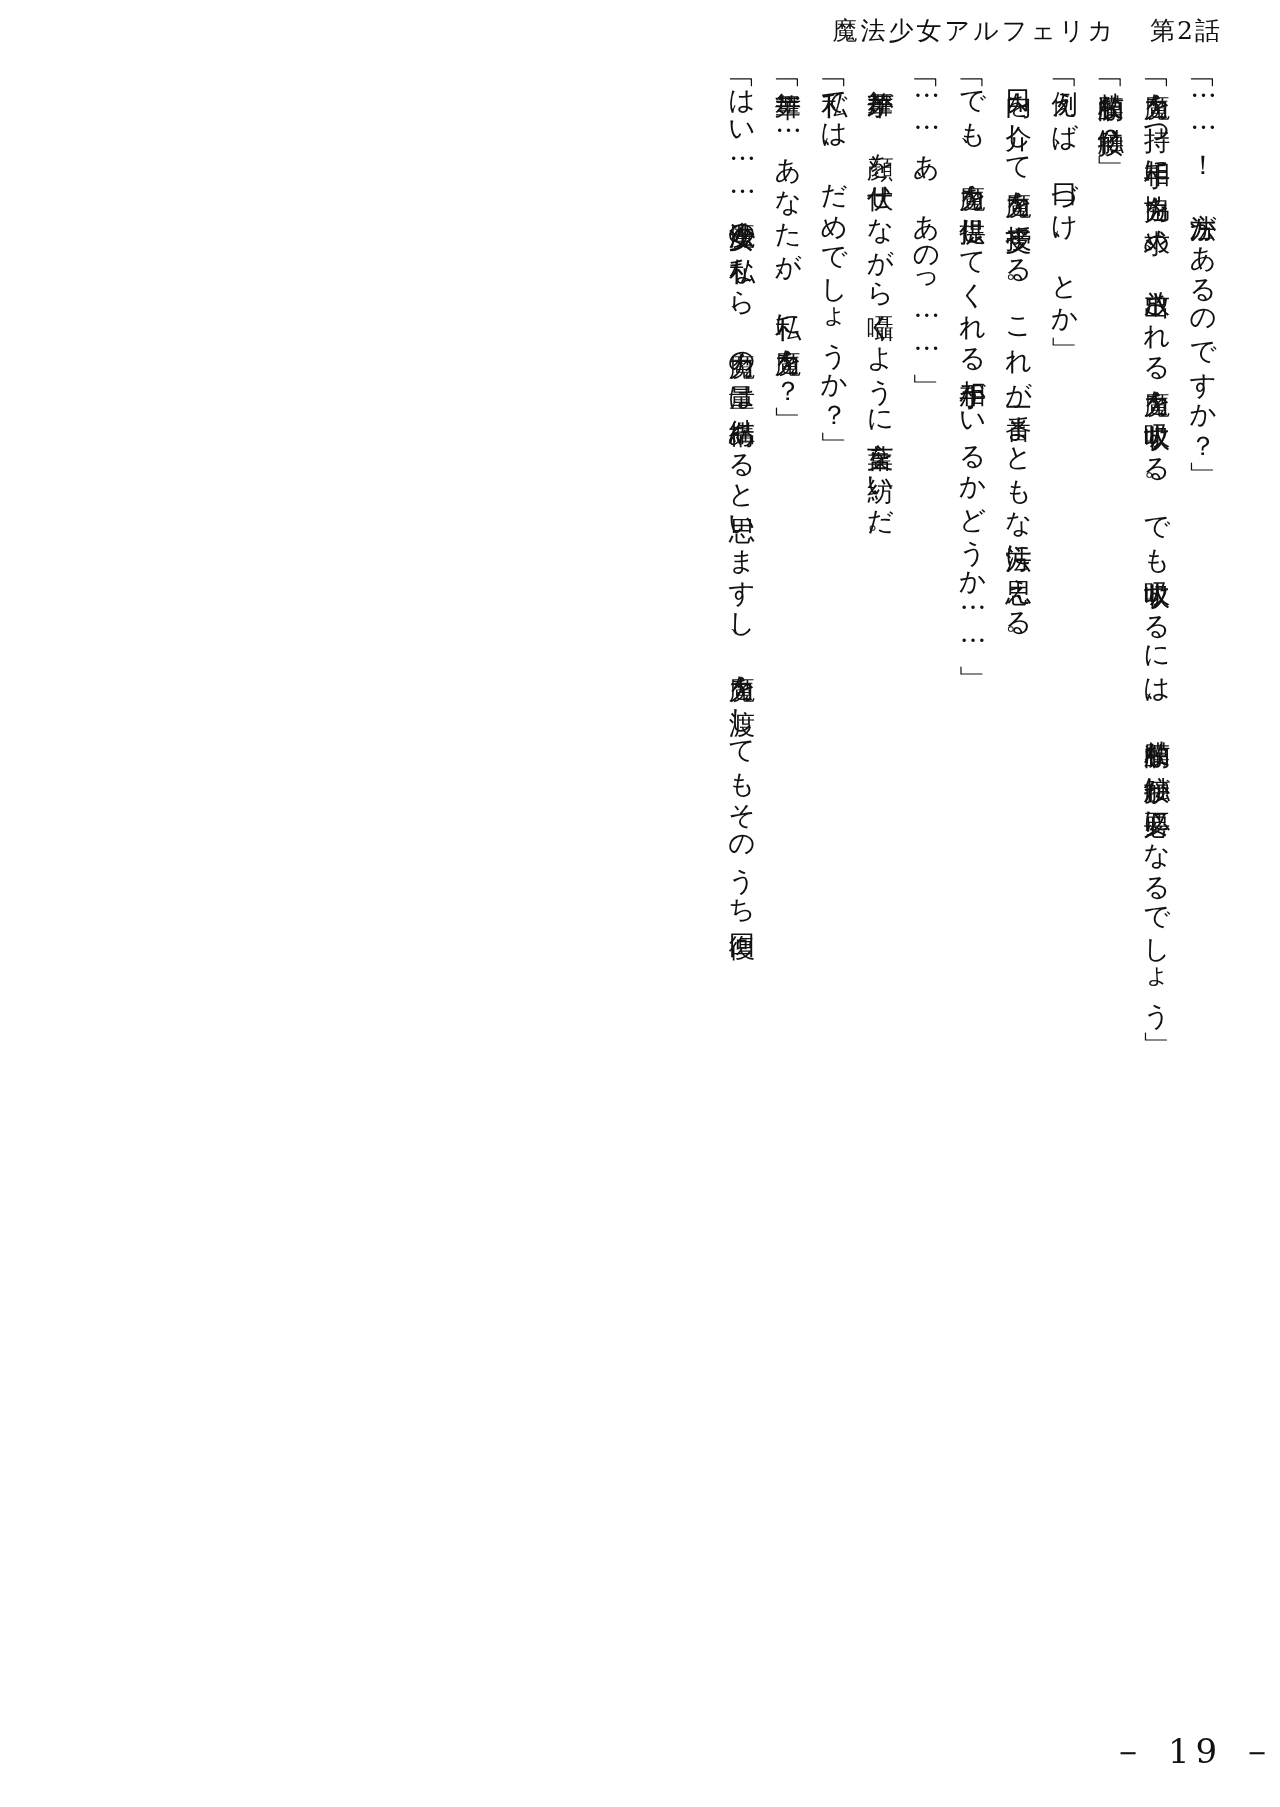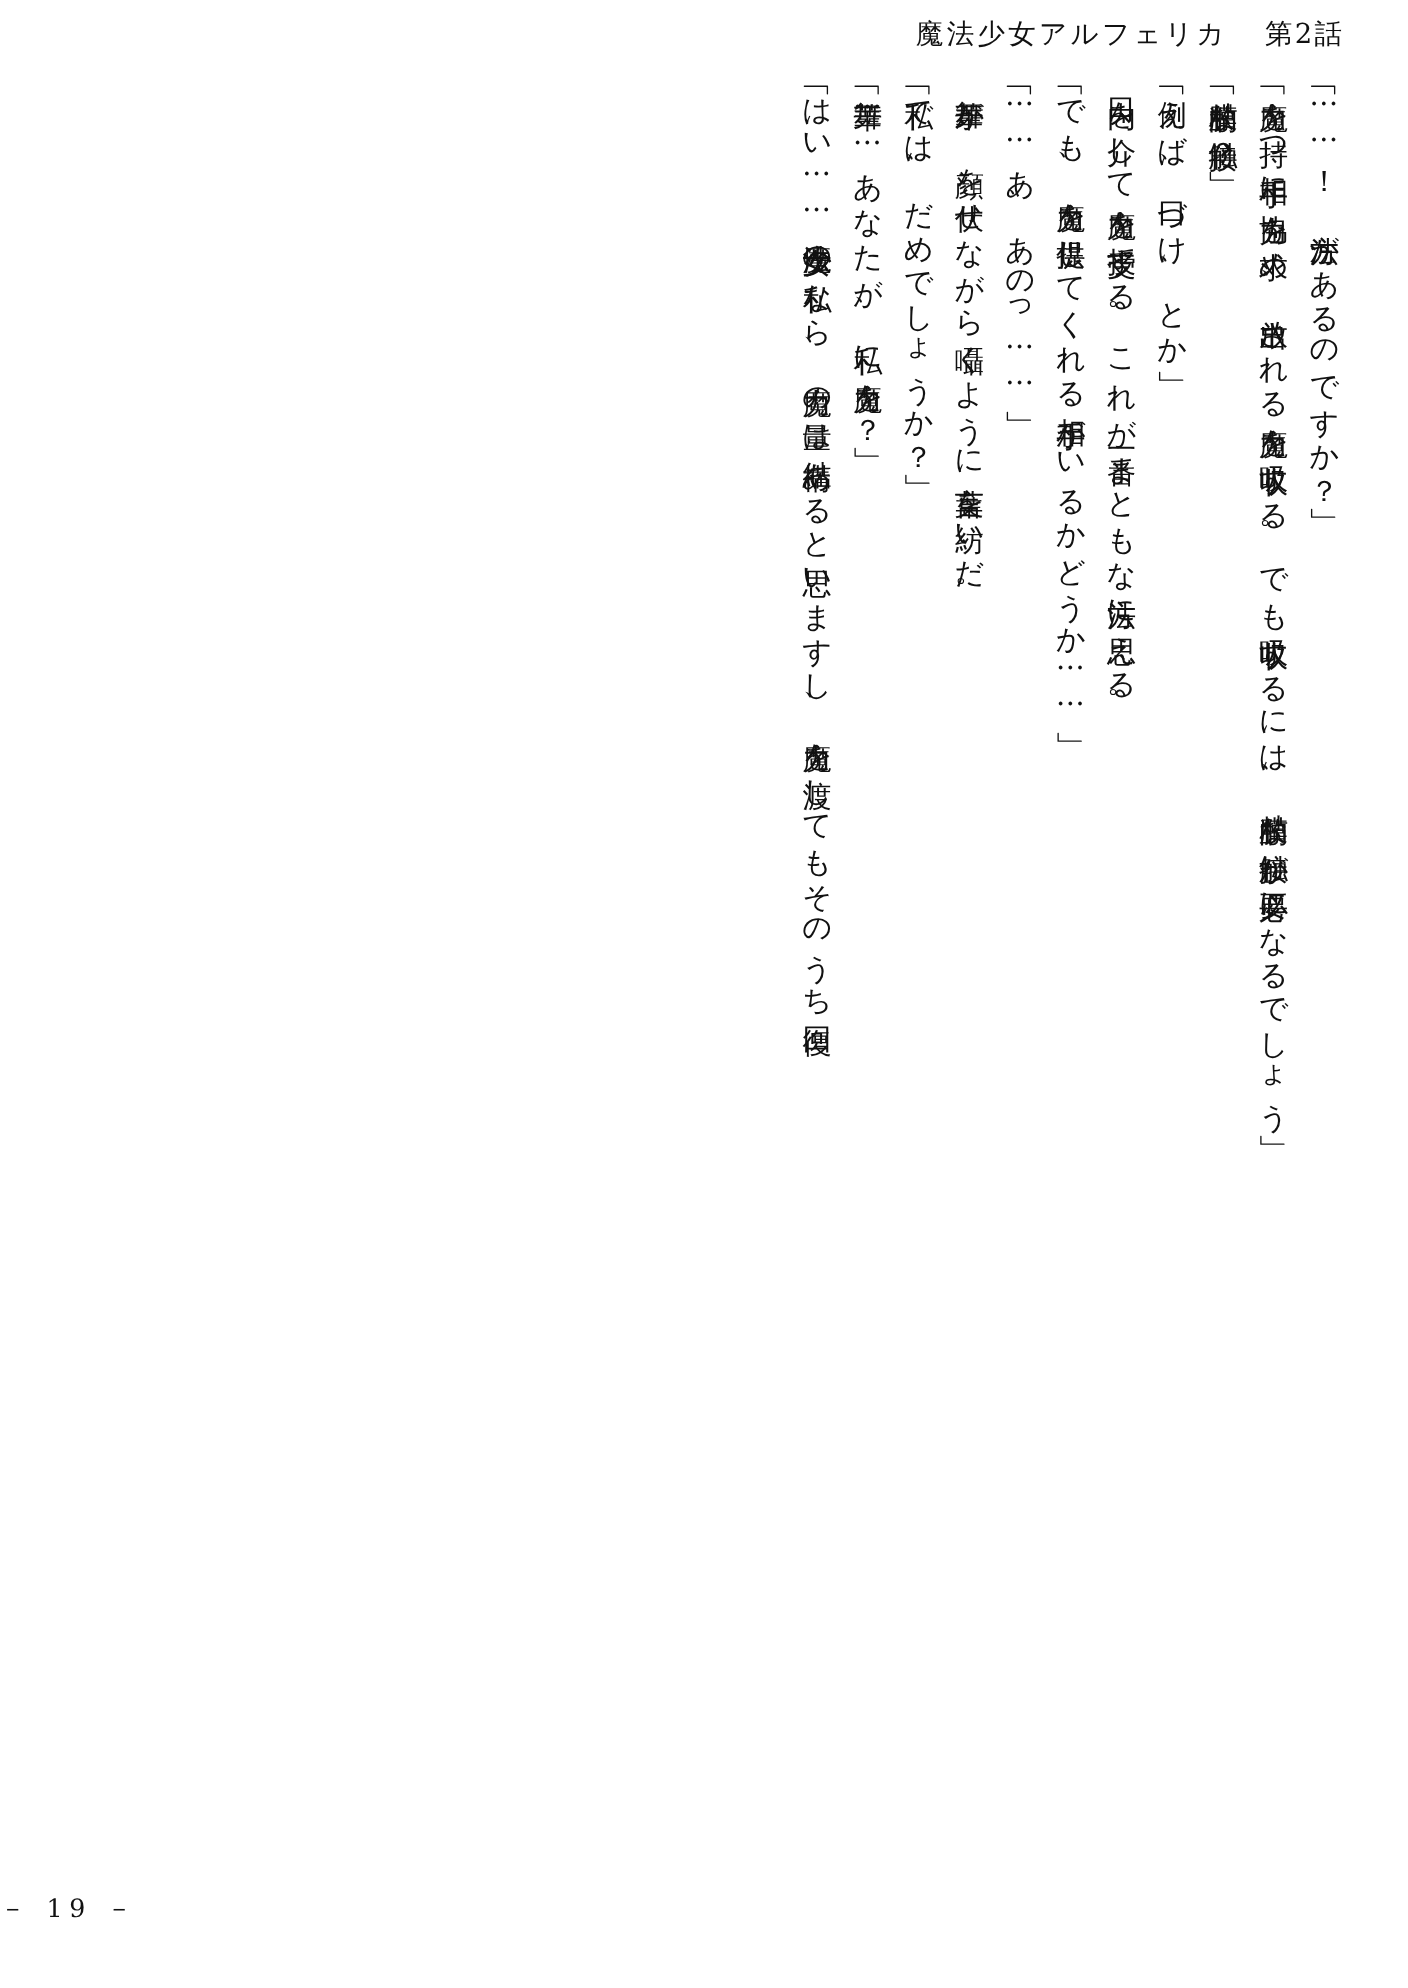--- a/index.html
+++ b/index.html
@@ -14,20 +14,21 @@
     font-family: "DejaVu Serif", "Liberation Serif", serif;
     color: #111111;
     overflow: hidden;
   }
 
   .page {
     position: absolute;
     inset: 0;
     display: flex;
     flex-direction: column;
+    margin-left: 48px;
   }
 
   
   .header {
     position: absolute;
     top: 14px;
     right: 58px;
     display: flex;
     align-items: baseline;
     gap: 34px;
@@ -66,25 +67,25 @@
 
   .vertical-text p {
     margin: 0;
     padding: 0;
     text-indent: 0;
   }
 
   
   .folio {
     position: absolute;
-    bottom: 56px;
+    bottom: 32px;
     left: 0;
     right: 0;
-    text-align: left;
-    font-size: 23px;
+    text-align: right;
+    font-size: 34px;
     letter-spacing: 6px;
   }
 </style>
 </head>
 <body>
 
 <div class="page">
 
   <div class="header">
     <span class="title">魔法少女アルフェリカ</span>

